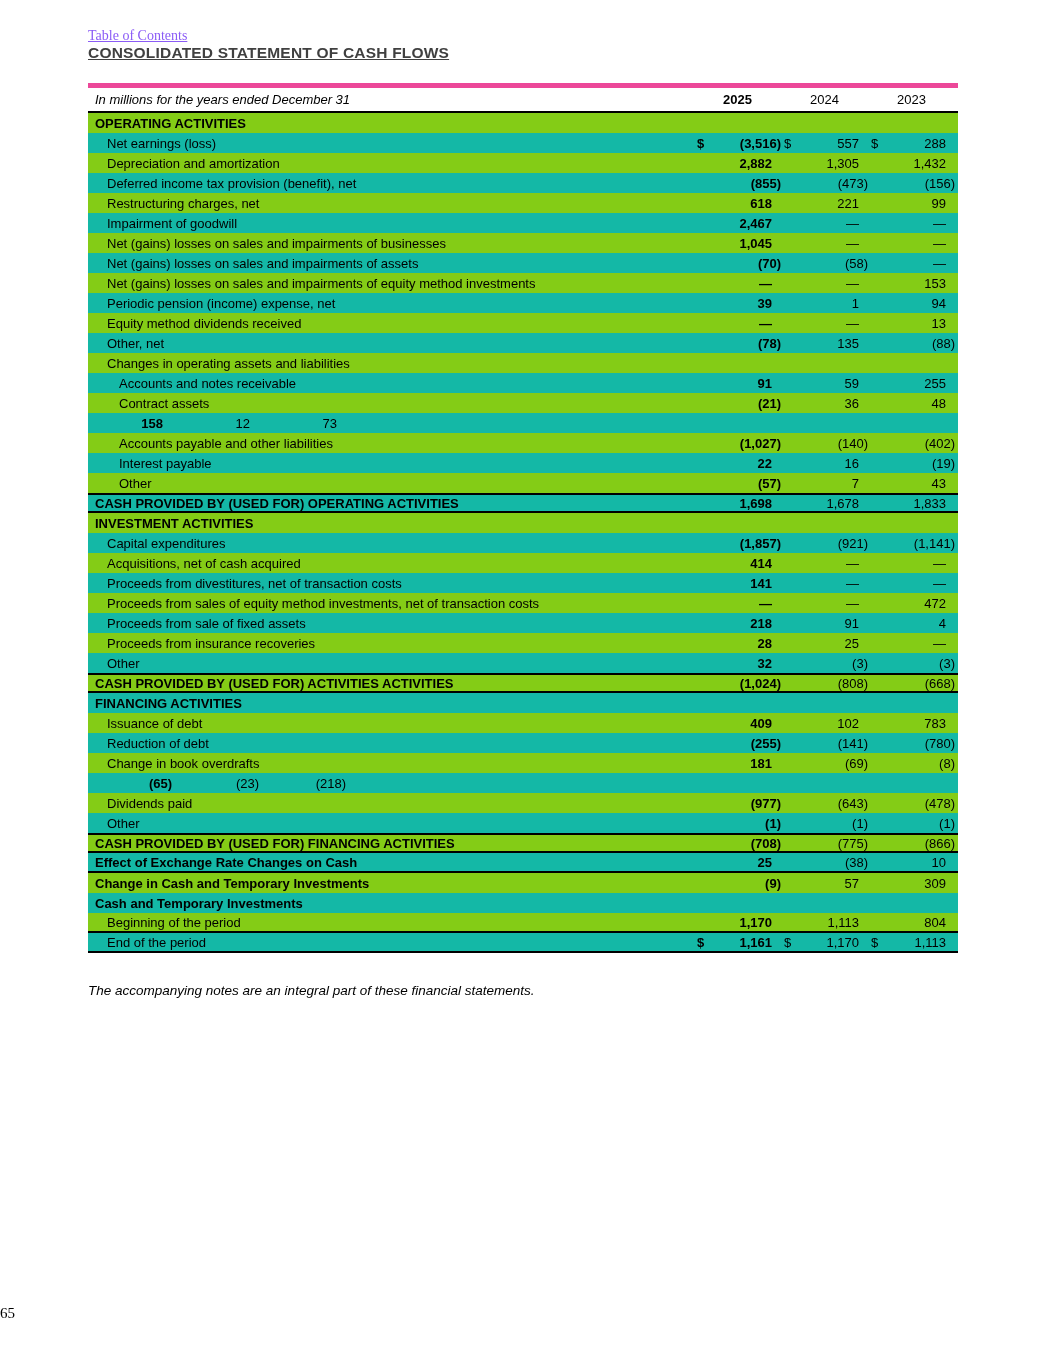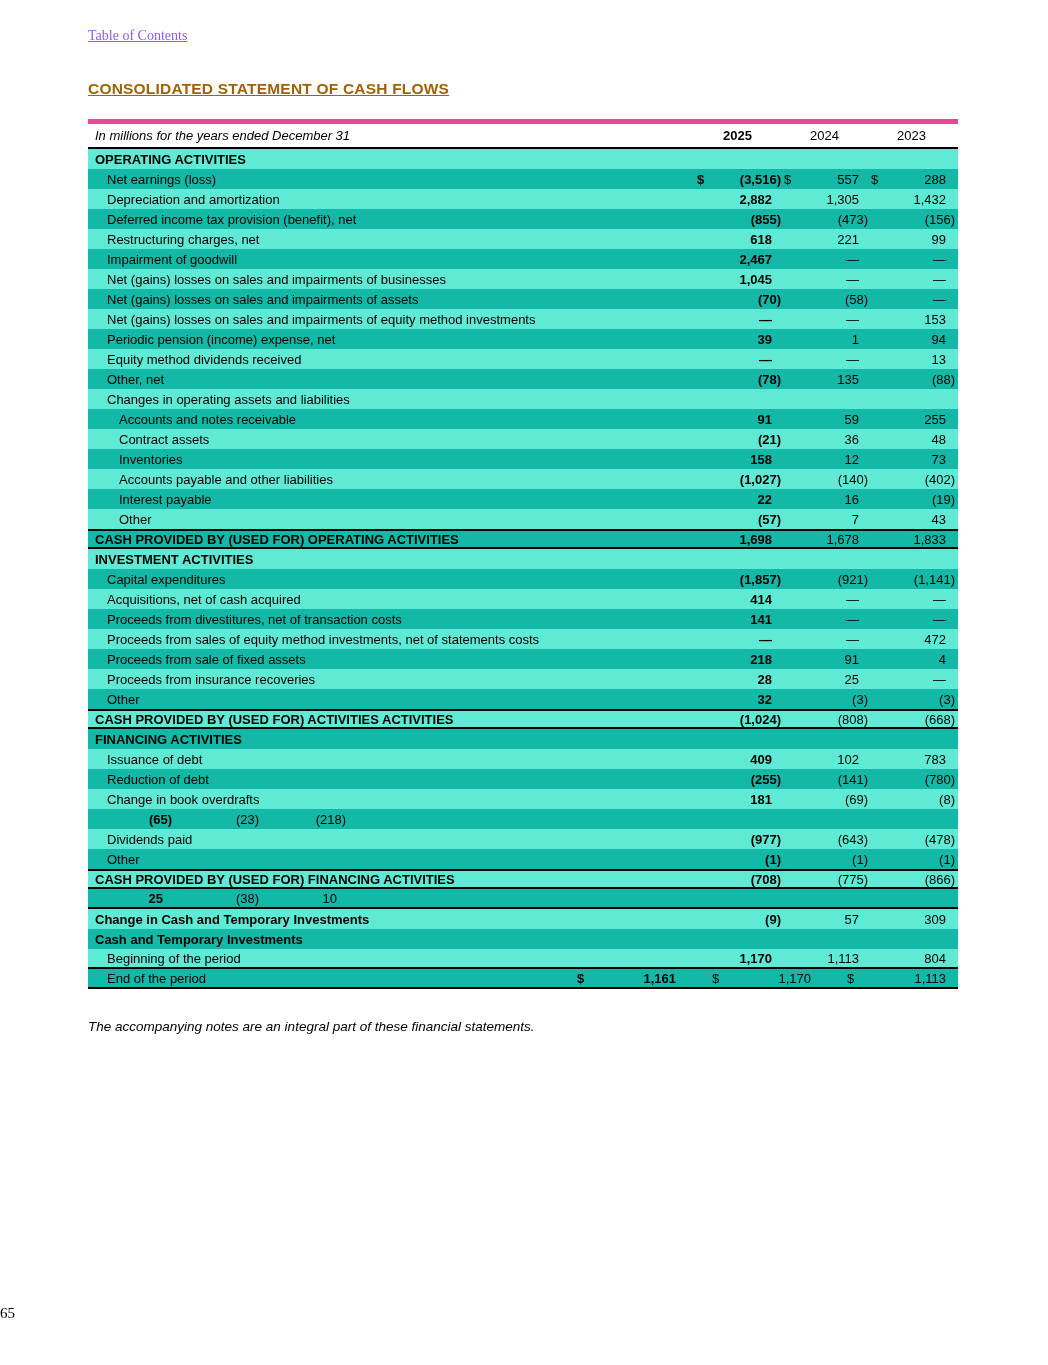--- a/index.html
+++ b/index.html
@@ -15,24 +15,23 @@
 
   .toc-link {
     font-family: "Liberation Serif", serif;
     font-size: 14px;
     color: #8b5cf6;
     text-decoration: underline;
     display: inline-block;
   }
 
   .doc-title {
-    margin-top: 36px;
     font-size: 15.5px;
     font-weight: bold;
-    color: #a16207;
+    color: #404040;
     text-decoration: underline;
     letter-spacing: 0.2px;
   }
 
   .fin-table {
     margin-top: 21px;
     width: 870px;
     border-top: 5px solid #ec4899;
     font-size: 13px;
   }
@@ -54,24 +53,24 @@
     padding-right: 6px;
   }
   .t-header .yr.y0 { font-weight: bold; }
 
   .t-row {
     display: flex;
     align-items: center;
     height: 20px;
     background: #14b8a6;
   }
-  .t-row.shaded { background: #5eead4; }
+  .t-row.shaded { background: #84cc16; }
   .t-row.bt { border-top: 2px solid #000; }
   .t-row.bb { border-bottom: 2px solid #000; }
-  .t-row.bb-thick { border-bottom: 2.5px solid #000; gap: 24px; }
+  .t-row.bb-thick { border-bottom: 2.5px solid #000; }
 
   .t-row .lbl {
     flex: 1;
     padding-left: 7px;
     white-space: nowrap;
     overflow: hidden;
   }
   .t-row .lbl.ind1 { padding-left: 19px; }
   .t-row .lbl.ind2 { padding-left: 31px; }
   .t-row.boldlbl .lbl { font-weight: bold; }
@@ -265,21 +264,20 @@
     <div class="lbl ind2">Contract assets</div>
     <div class="dol c2025"></div>
     <div class="val c2025 neg">(21)</div>
     <div class="dol c2024"></div>
     <div class="val c2024">36</div>
     <div class="dol c2023"></div>
     <div class="val c2023">48</div>
   </div>
 
   <div class="t-row">
-    <div class="lbl ind2">Inventories</div>
     <div class="dol c2025"></div>
     <div class="val c2025">158</div>
     <div class="dol c2024"></div>
     <div class="val c2024">12</div>
     <div class="dol c2023"></div>
     <div class="val c2023">73</div>
   </div>
 
   <div class="t-row shaded">
     <div class="lbl ind2">Accounts payable and other liabilities</div>
@@ -355,21 +353,21 @@
     <div class="lbl ind1">Proceeds from divestitures, net of transaction costs</div>
     <div class="dol c2025"></div>
     <div class="val c2025">141</div>
     <div class="dol c2024"></div>
     <div class="val c2024">—</div>
     <div class="dol c2023"></div>
     <div class="val c2023">—</div>
   </div>
 
   <div class="t-row shaded">
-    <div class="lbl ind1">Proceeds from sales of equity method investments, net of statements costs</div>
+    <div class="lbl ind1">Proceeds from sales of equity method investments, net of transaction costs</div>
     <div class="dol c2025"></div>
     <div class="val c2025">—</div>
     <div class="dol c2024"></div>
     <div class="val c2024">—</div>
     <div class="dol c2023"></div>
     <div class="val c2023">472</div>
   </div>
 
   <div class="t-row">
     <div class="lbl ind1">Proceeds from sale of fixed assets</div>
@@ -484,20 +482,21 @@
     <div class="lbl">CASH PROVIDED BY (USED FOR) FINANCING ACTIVITIES</div>
     <div class="dol c2025"></div>
     <div class="val c2025 neg">(708)</div>
     <div class="dol c2024"></div>
     <div class="val c2024 neg">(775)</div>
     <div class="dol c2023"></div>
     <div class="val c2023 neg">(866)</div>
   </div>
 
   <div class="t-row boldlbl bb">
+    <div class="lbl">Effect of Exchange Rate Changes on Cash</div>
     <div class="dol c2025"></div>
     <div class="val c2025">25</div>
     <div class="dol c2024"></div>
     <div class="val c2024 neg">(38)</div>
     <div class="dol c2023"></div>
     <div class="val c2023">10</div>
   </div>
 
   <div class="t-row shaded boldlbl">
     <div class="lbl">Change in Cash and Temporary Investments</div>

